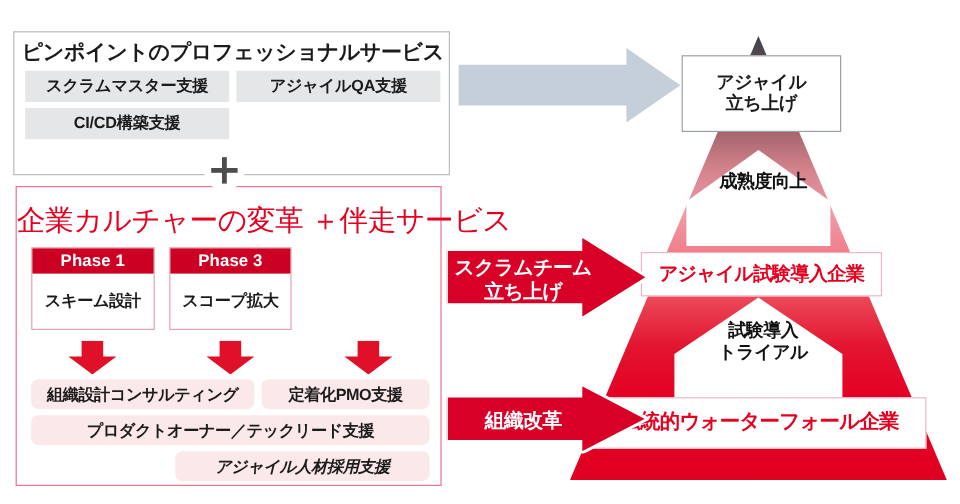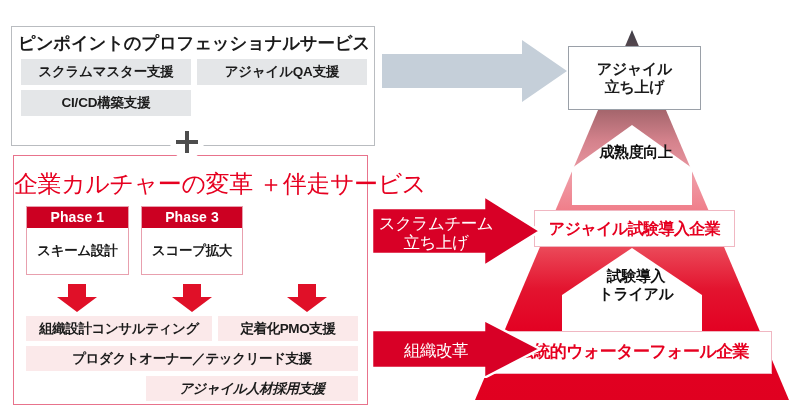--- a/index.html
+++ b/index.html
@@ -160,20 +160,21 @@
     background: #fbe9ea;
     color: #1b1b1b;
     font-size: 13.5px;
     font-weight: bold;
     letter-spacing: -0.4px;
     height: 25px;
     display: flex;
     align-items: center;
     justify-content: center;
     white-space: nowrap;
+    border-radius: 6px;
   }
   .sc-a { width: 186px; margin-right: 6px; }
   .sc-b { width: 140px; }
   .sc-full { width: 332px; }
   .sc-right { width: 212px; margin-left: 120px; font-style: italic; }
 
   
   .arrow-gray {
     position: absolute;
     left: 382px; top: 40px;
@@ -187,21 +188,21 @@
   .arrow-red-label {
     position: absolute;
     left: 0; top: 0;
     width: 128px;
     height: 100%;
     display: flex;
     align-items: center;
     justify-content: center;
     text-align: center;
     color: #ffffff;
-    font-weight: normal;
+    font-weight: bold;
     font-size: 16.5px;
     line-height: 1.18;
     letter-spacing: -0.5px;
     pointer-events: none;
   }
 
   
   .pyramid { position: absolute; left: 440px; top: 20px; z-index: 2; }
 
   .pyr-label {

